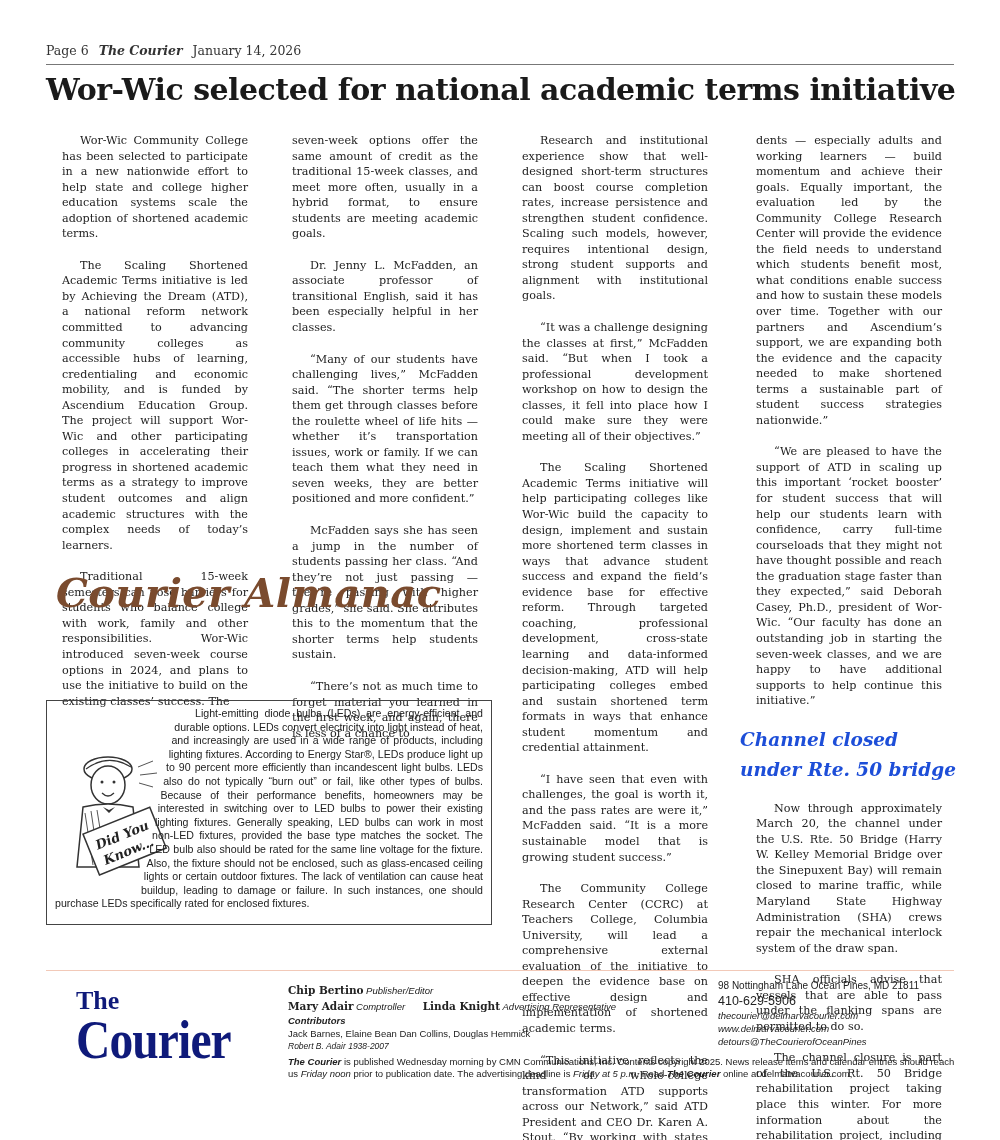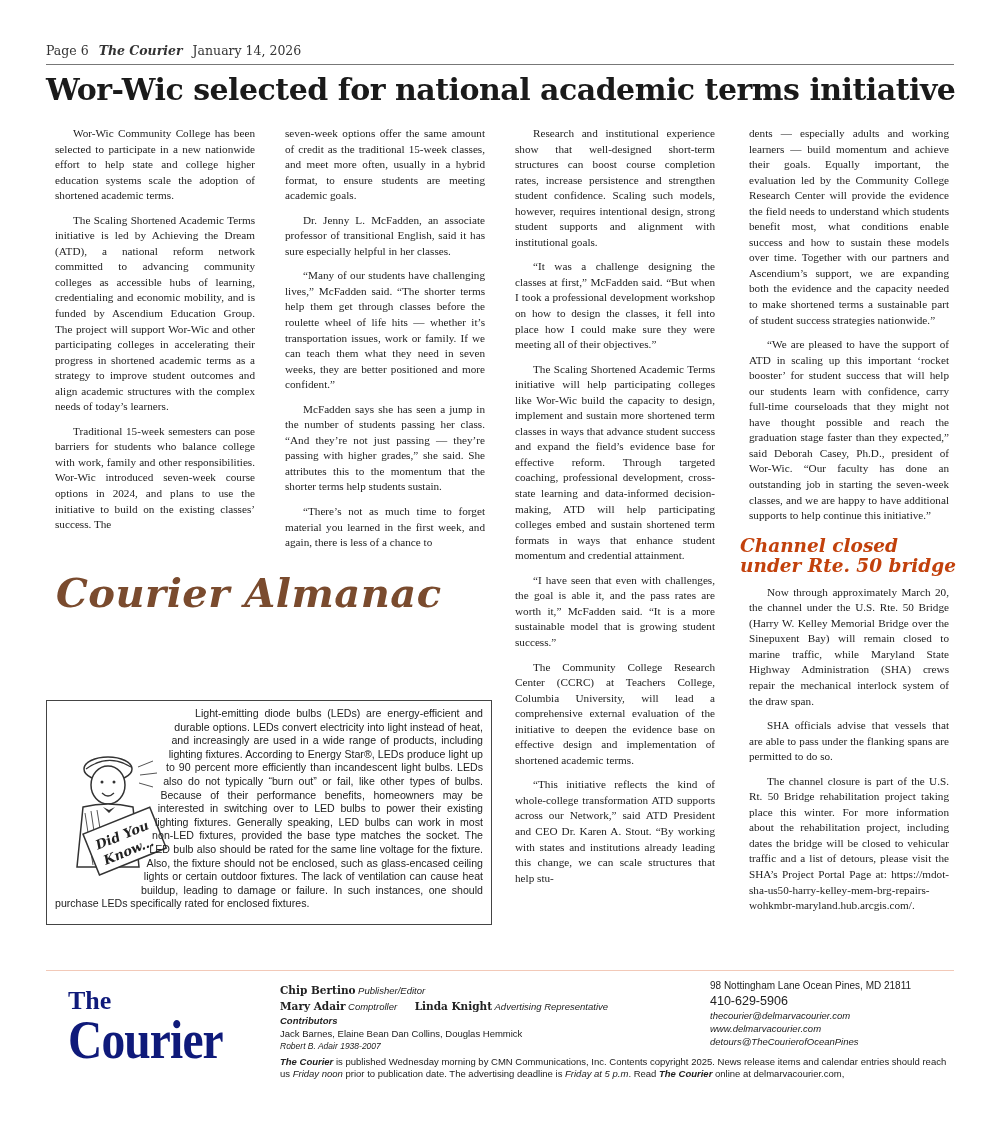--- a/index.html
+++ b/index.html
@@ -5,39 +5,39 @@
   html, body { margin: 0; padding: 0; background: #ffffff; }
   body { width: 1000px; height: 1140px; position: relative; overflow: hidden; color: #1e1e1e; }
   .page { position: absolute; left: 46px; top: 40px; width: 908px; }
   .folio { font-family: "DejaVu Serif", serif; font-size: 12.5px; color: #333; height: 22px; line-height: 22px; }
   .folio .paper { font-weight: bold; font-style: italic; margin: 0 6px; }
   .rule { border-top: 1.5px solid #777; margin-top: 2px; }
   .headline { font-family: "DejaVu Serif", serif; font-weight: bold; font-size: 30px; letter-spacing: -0.5px; color: #1a1a1a; margin: 4px 0 0 0; line-height: 42px; white-space: nowrap; }
 
   .body { position: relative; height: 860px; margin-top: 6px; }
   .col { position: absolute; top: 0; width: 218px; font-family: "DejaVu Serif", serif; font-size: 11.2px; line-height: 15.55px; text-align: justify; hyphens: auto; color: #222; }
-  .col p { margin: 9px; text-indent: 18px; font-family: Liberation Serif, serif; }
+  .col p { margin: 16px; text-indent: 18px; }
   .c1 { left: 0; height: 440px; }
   .c2 { left: 230px; height: 440px; }
   .c3 { left: 460px; }
   .c4 { left: 694px; }
 
-  .subhead { font-family: "DejaVu Serif", serif; font-weight: bold; font-style: italic; font-size: 18.5px; line-height: 20px; margin: 12px 0 4px 0; text-indent: 0 !important; color: #c2410c; text-align: left; }
+  .subhead { font-family: "DejaVu Serif", serif; font-weight: bold; font-style: italic; font-size: 18.5px; line-height: 30px; margin: 12px 0 4px 0; text-indent: 0 !important; color: #1d4ed8; text-align: left; }
 
   .almanac { position: absolute; left: 0; top: 442px; width: 440px; }
   .almanac-title { font-family: "DejaVu Serif", serif; font-style: italic; font-weight: bold; font-size: 40px; color: #7a4b2e; letter-spacing: 0.5px; margin: 8px 0 0 10px; line-height: 52px; }
   .almanac-text { font-family: "DejaVu Sans Mono", monospace; font-size: 10.3px; line-height: 15px; color: #444; margin-top: 8px; text-align: justify; }
 
   .dyk { position: absolute; left: 0; top: 583px; width: 446px; height: 225px; border: 1.5px solid #444; box-sizing: border-box; padding: 6px 8px; font-family: "Liberation Sans", sans-serif; font-size: 10.6px; line-height: 13.6px; color: #222; text-align: justify; }
   .dyk .art { float: left; width: 118px; height: 140px; margin: 40px 6px 0 -2px; shape-outside: polygon(0 0, 100% 0, 70% 100%, 0 100%); }
   .dyk p { margin: 0; text-indent: 18px; }
 
   .divider { position: absolute; left: 0; top: 930px; width: 908px; border-top: 1.5px solid #f2c9b8; }
 
-  .masthead { position: absolute; left: 4px; top: 938px; width: 908px; height: 110px; }
+  .masthead { position: absolute; left: 12px; top: 938px; width: 908px; height: 110px; }
   .logo { position: absolute; left: 18px; top: 10px; font-family: "Liberation Serif", serif; color: #0f1a7a; font-weight: bold; }
   .logo .the { font-size: 26px; line-height: 26px; display: block; }
   .logo .courier { font-size: 54px; line-height: 52px; display: block; transform: scaleX(0.88); transform-origin: left; letter-spacing: -1px; }
   .staff { position: absolute; left: 230px; top: 4px; width: 420px; text-align: left; font-size: 10px; color: #222; }
   .staff .name { font-family: "DejaVu Serif", serif; font-weight: bold; font-size: 10.5px; }
   .staff .role { font-family: "Liberation Sans", sans-serif; font-style: italic; font-size: 9.5px; }
   .staff .line { height: 16px; line-height: 16px; }
   .staff .contrib-label { font-family: "Liberation Sans", sans-serif; font-weight: bold; font-style: italic; font-size: 9.5px; line-height: 13px; }
   .staff .contrib { font-family: "Liberation Sans", sans-serif; font-size: 9.5px; line-height: 13px; }
   .staff .memorial { font-family: "Liberation Sans", sans-serif; font-style: italic; font-size: 8.5px; line-height: 12px; }
@@ -61,30 +61,30 @@
   <h1 class="headline">Wor-Wic selected for national academic terms initiative</h1>
 
   <div class="body">
     <div class="col c1">
       <p>Wor-Wic Community College has been selected to participate in a new nationwide effort to help state and college higher education systems scale the adoption of shortened academic terms.</p>
       <p>The Scaling Shortened Academic Terms initiative is led by Achieving the Dream (ATD), a national reform network committed to advancing community colleges as accessible hubs of learning, credentialing and economic mobility, and is funded by Ascendium Education Group. The project will support Wor-Wic and other participating colleges in accelerating their progress in shortened academic terms as a strategy to improve student outcomes and align academic structures with the complex needs of today’s learners.</p>
       <p>Traditional 15-week semesters can pose barriers for students who balance college with work, family and other responsibilities. Wor-Wic introduced seven-week course options in 2024, and plans to use the initiative to build on the existing classes’ success. The</p>
     </div>
     <div class="col c2">
       <p style="text-indent:0">seven-week options offer the same amount of credit as the traditional 15-week classes, and meet more often, usually in a hybrid format, to ensure students are meeting academic goals.</p>
-      <p>Dr. Jenny L. McFadden, an associate professor of transitional English, said it has sure especially helpful in her classes.</p>
+      <p>Dr. Jenny L. McFadden, an associate professor of transitional English, said it has been especially helpful in her classes.</p>
       <p>“Many of our students have challenging lives,” McFadden said. “The shorter terms help them get through classes before the roulette wheel of life hits — whether it’s transportation issues, work or family. If we can teach them what they need in seven weeks, they are better positioned and more confident.”</p>
       <p>McFadden says she has seen a jump in the number of students passing her class. “And they’re not just passing — they’re passing with higher grades,” she said. She attributes this to the momentum that the shorter terms help students sustain.</p>
       <p>“There’s not as much time to forget material you learned in the first week, and again, there is less of a chance to</p>
     </div>
     <div class="col c3">
       <p>Research and institutional experience show that well-designed short-term structures can boost course completion rates, increase persistence and strengthen student confidence. Scaling such models, however, requires intentional design, strong student supports and alignment with institutional goals.</p>
       <p>“It was a challenge designing the classes at first,” McFadden said. “But when I took a professional development workshop on how to design the classes, it fell into place how I could make sure they were meeting all of their objectives.”</p>
       <p>The Scaling Shortened Academic Terms initiative will help participating colleges like Wor-Wic build the capacity to design, implement and sustain more shortened term classes in ways that advance student success and expand the field’s evidence base for effective reform. Through targeted coaching, professional development, cross-state learning and data-informed decision-making, ATD will help participating colleges embed and sustain shortened term formats in ways that enhance student momentum and credential attainment.</p>
-      <p>“I have seen that even with challenges, the goal is able it, and the pass rates are worth it,” McFadden said. “It is a more sustainable model that is growing student success.”</p>
+      <p>“I have seen that even with challenges, the goal is worth it, and the pass rates are were it,” McFadden said. “It is a more sustainable model that is growing student success.”</p>
       <p>The Community College Research Center (CCRC) at Teachers College, Columbia University, will lead a comprehensive external evaluation of the initiative to deepen the evidence base on effective design and implementation of shortened academic terms.</p>
       <p>“This initiative reflects the kind of whole-college transformation ATD supports across our Network,” said ATD President and CEO Dr. Karen A. Stout. “By working with states and institutions already leading this change, we can scale structures that help stu-</p>
     </div>
     <div class="col c4">
       <p style="text-indent:0">dents — especially adults and working learners — build momentum and achieve their goals. Equally important, the evaluation led by the Community College Research Center will provide the evidence the field needs to understand which students benefit most, what conditions enable success and how to sustain these models over time. Together with our partners and Ascendium’s support, we are expanding both the evidence and the capacity needed to make shortened terms a sustainable part of student success strategies nationwide.”</p>
       <p>“We are pleased to have the support of ATD in scaling up this important ‘rocket booster’ for student success that will help our students learn with confidence, carry full-time courseloads that they might not have thought possible and reach the graduation stage faster than they expected,” said Deborah Casey, Ph.D., president of Wor-Wic. “Our faculty has done an outstanding job in starting the seven-week classes, and we are happy to have additional supports to help continue this initiative.”</p>
       <h2 class="subhead">Channel closed under Rte. 50 bridge</h2>
       <p>Now through approximately March 20, the channel under the U.S. Rte. 50 Bridge (Harry W. Kelley Memorial Bridge over the Sinepuxent Bay) will remain closed to marine traffic, while Maryland State Highway Administration (SHA) crews repair the mechanical interlock system of the draw span.</p>
       <p>SHA officials advise that vessels that are able to pass under the flanking spans are permitted to do so.</p>
       <p>The channel closure is part of the U.S. Rt. 50 Bridge rehabilitation project taking place this winter. For more information about the rehabilitation project, including dates the bridge will be closed to vehicular traffic and a list of detours, please visit the SHA’s Project Portal Page at: https://mdot-sha-us50-harry-kelley-mem-brg-repairs-wohkmbr-maryland.hub.arcgis.com/.</p>

